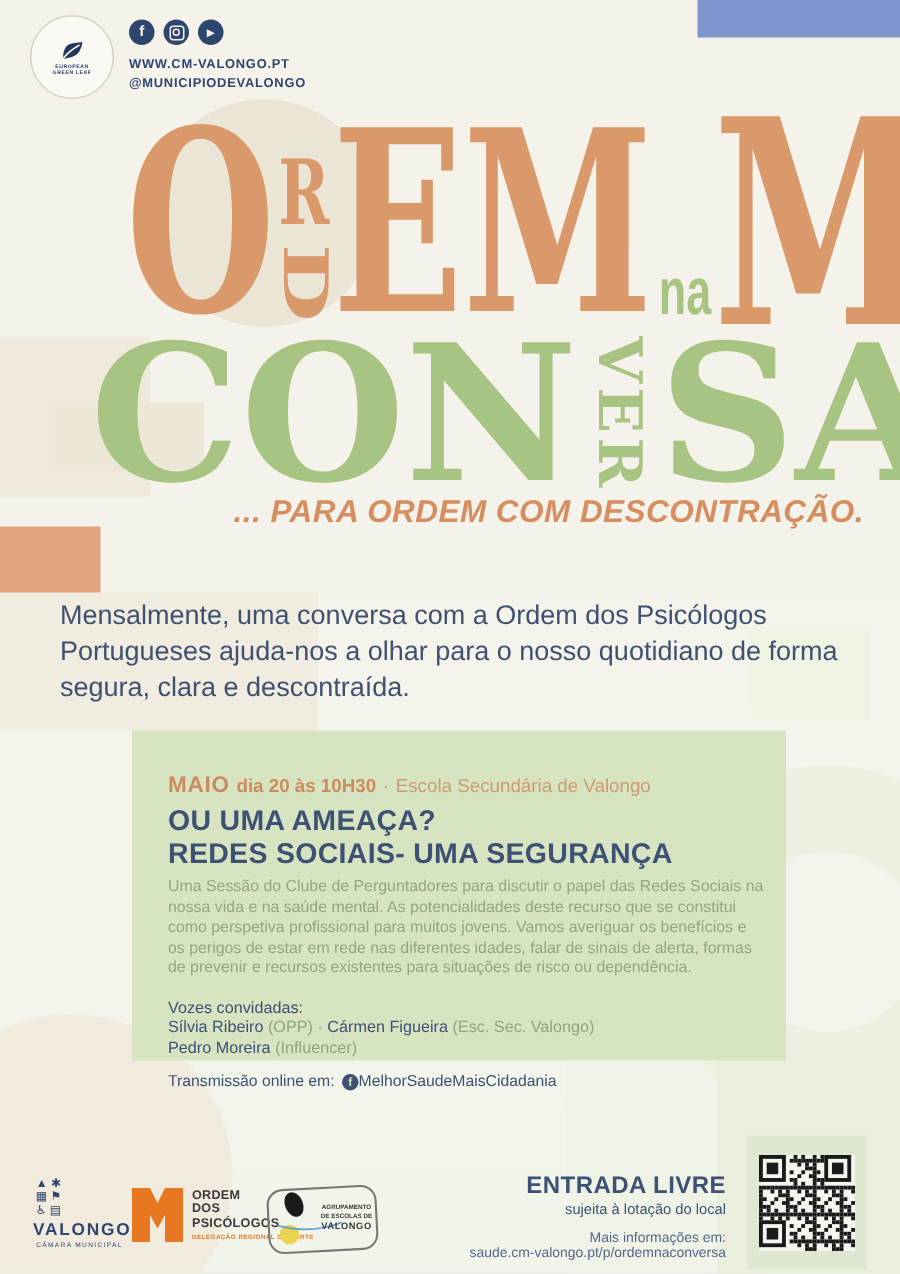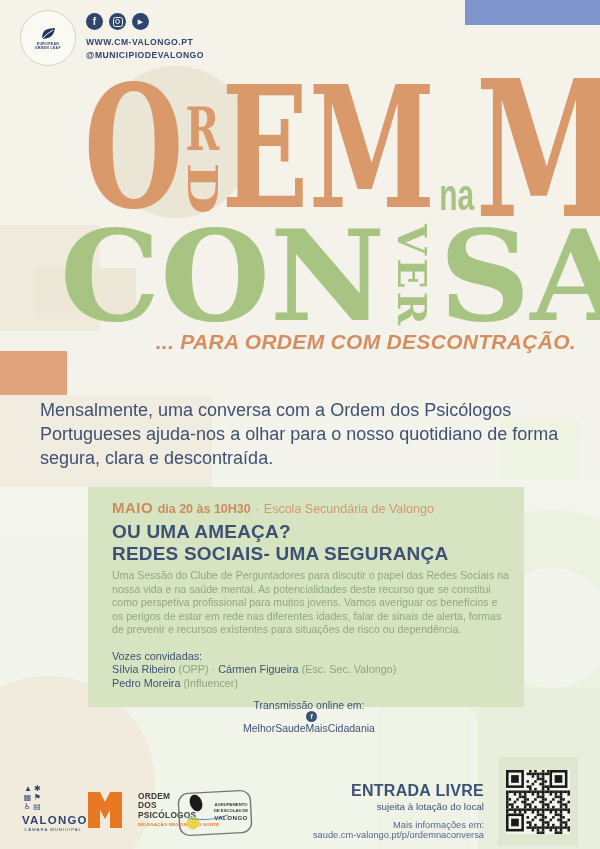--- a/index.html
+++ b/index.html
@@ -33,41 +33,41 @@
     font-family:"DejaVu Serif","Liberation Serif",serif;font-weight:bold;white-space:nowrap;}
   .row2 .big{font-size:126px;line-height:.8;}
   .vercol{position:relative;width:54px;height:100px;}
   .vercol span{position:absolute;left:50%;top:50%;transform:translate(-50%,-50%) rotate(90deg);
     font-size:40px;letter-spacing:3px;line-height:1;}
   .tagline{right:24px;top:330px;z-index:2;color:#d68e60;font-size:21px;font-weight:bold;
     font-style:italic;letter-spacing:.3px;}
   .intro{left:40px;top:398px;width:520px;z-index:2;color:#3f5071;font-size:18px;line-height:1.34;}
   
   .card{left:88px;top:487px;width:436px;height:220px;background:#d7e4c1;z-index:2;
-    box-sizing:border-box;padding:12px 18px 12px 24px;}
+    box-sizing:border-box;padding:28px 18px 12px 24px;}
   .meta{white-space:nowrap;}
   .meta .month{color:#cc8b5e;font-weight:bold;font-size:15px;letter-spacing:.5px;}
   .meta .dt{color:#cc8b5e;font-weight:bold;font-size:12.5px;}
   .meta .sep{color:#ce9a72;font-size:12.5px;}
   .meta .loc{color:#ce9a72;font-size:12.5px;}
   .etitle{color:#3d5175;font-weight:bold;font-size:19px;line-height:1.16;margin-top:4px;letter-spacing:.2px;}
   .edesc{color:#90a87c;font-size:10.6px;line-height:1.28;margin-top:4px;width:398px;}
   .glabel{color:#3d5175;font-size:10.8px;margin-top:13px;}
   .gline{font-size:10.8px;line-height:1.32;}
   .gname{color:#3d5175;font-weight:normal;}
   .grole{color:#8fa57e;}
-  .stream{margin-top:9px;color:#3d5175;font-size:10.5px;display:flex;align-items:center;flex-direction:column;}
+  .stream{margin-top:9px;color:#3d5175;font-size:10.5px;display:flex;align-items:center;}
   .fb-sm{display:inline-flex;width:11px;height:11px;border-radius:50%;background:#3d5175;color:#d7e4c1;
     align-items:center;justify-content:center;font-size:8px;font-weight:bold;margin-left:5px;}
   
   .vlogo{left:22px;top:784px;z-index:2;color:#2e4570;text-align:center;width:62px;}
   .vgrid{display:grid;grid-template-columns:repeat(3,1fr);font-size:8px;line-height:1.15;color:#2e4570;}
   .vname{font-size:11.5px;font-weight:bold;letter-spacing:1.2px;margin-top:2px;}
   .vsub{font-size:4.4px;letter-spacing:.9px;margin-top:1px;}
-  .opp{left:88px;top:792px;z-index:2;display:flex;gap:16px;align-items:flex-start;}
+  .opp{left:88px;top:792px;z-index:2;display:flex;gap:6px;align-items:flex-start;}
   .opptxt{font-size:8.4px;font-weight:bold;color:#3a3a3a;line-height:1.12;letter-spacing:.2px;}
   .oppsub{font-size:4.2px;color:#e87722;font-weight:bold;letter-spacing:.3px;margin-top:2px;}
   .school{left:176px;top:786px;z-index:2;width:80px;height:54px;}
   .schooltxt{position:absolute;left:34px;top:16px;font-size:4.2px;color:#3a3a3a;font-weight:bold;line-height:1.4;text-align:center;width:42px;}
   .schooltxt .b{font-size:6.2px;letter-spacing:.4px;}
   .entry{right:116px;top:782px;z-index:2;text-align:right;color:#3d5175;}
   .entry .l1{font-size:16px;font-weight:bold;letter-spacing:.3px;}
   .entry .l2{font-size:9.8px;margin-top:1px;}
   .entry .l3{font-size:9.3px;margin-top:8px;color:#55658d;}
   .entry .l4{font-size:9.3px;color:#55658d;}

